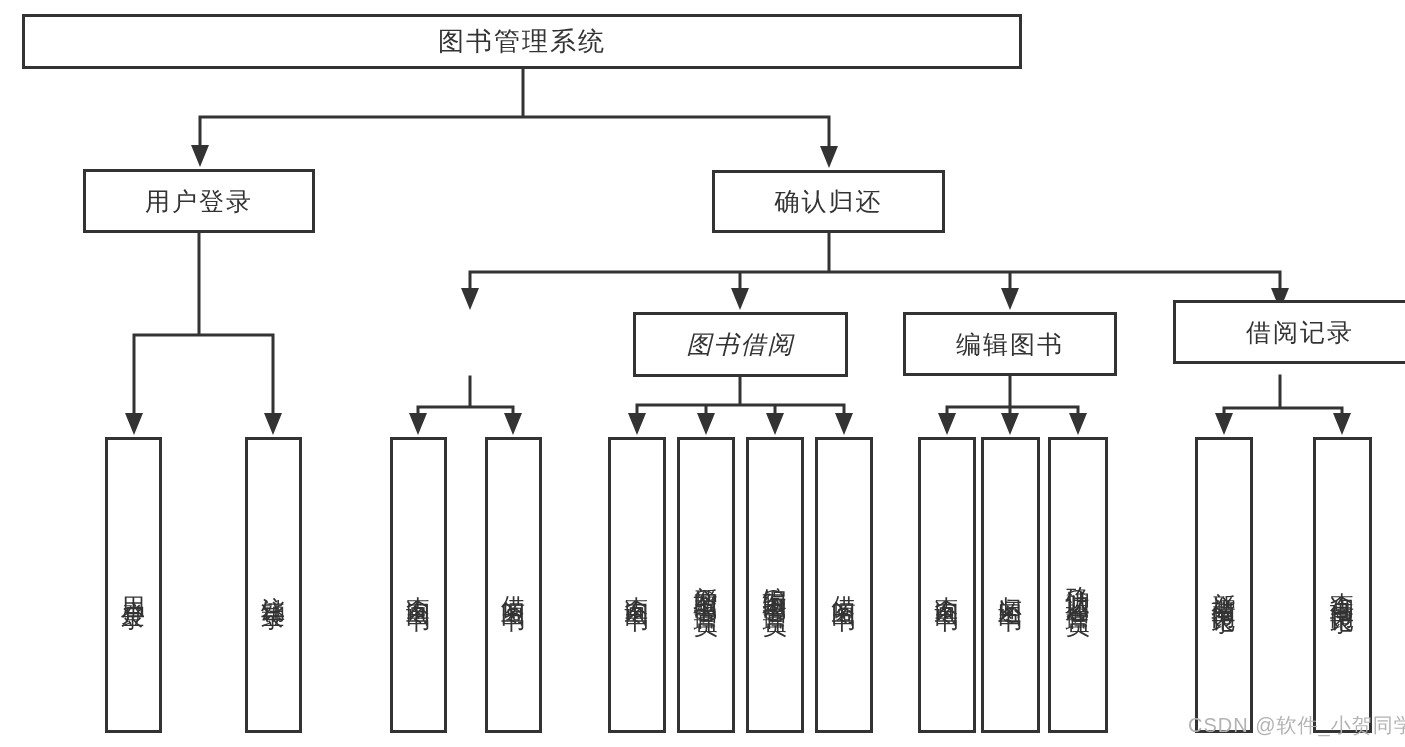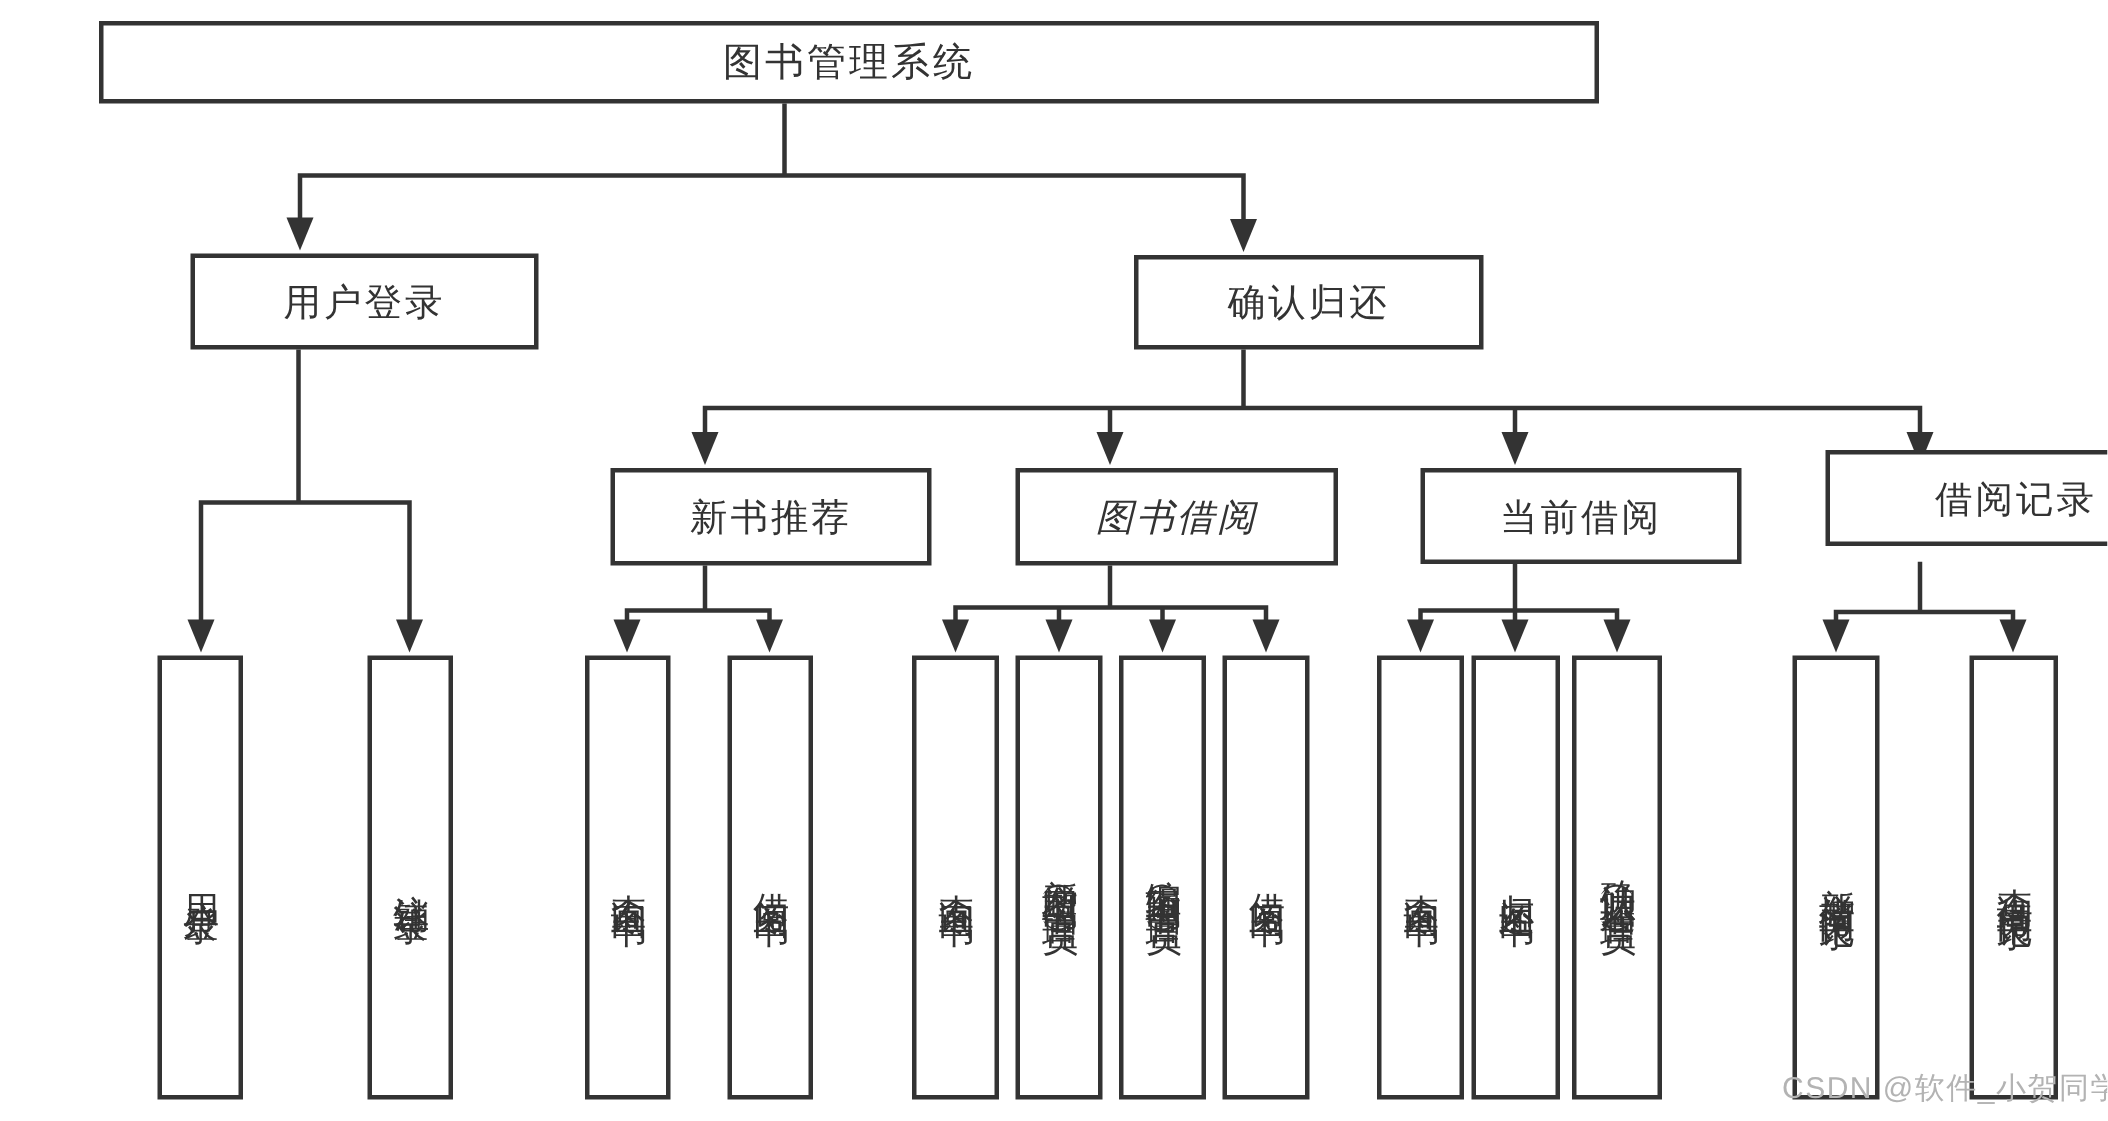--- a/index.html
+++ b/index.html
@@ -3,21 +3,21 @@
 <meta charset="utf-8">
 <style>
   html,body{margin:0;padding:0;background:#fff;}
   #canvas{
     position:relative;width:1405px;height:747px;background:#ffffff;overflow:hidden;
     font-family:"Liberation Sans",sans-serif;color:#333333;
   }
   #wires{position:absolute;left:0;top:0;width:1405px;height:747px;}
   .node{
     position:absolute;box-sizing:border-box;background:#ffffff;border:3px solid #333333;
-    display:flex;align-items:center;justify-content:center;margin-left:44px;
+    display:flex;align-items:center;justify-content:center;
   }
   .node .hlabel{font-size:25px;letter-spacing:2px;white-space:nowrap;}
   .root .hlabel{font-size:26px;}
   .leaf{
     position:absolute;box-sizing:border-box;background:#ffffff;border:3px solid #333333;
     top:437px;height:296px;display:flex;align-items:center;justify-content:center;
   }
   .leaf .vlabel{
     writing-mode:vertical-rl;text-orientation:mixed;
     font-size:24px;line-height:1.05;letter-spacing:4px;white-space:nowrap;
@@ -83,28 +83,25 @@
     <span class="hlabel">图书管理系统</span>
   </div>
 
   <div class="node" style="left:83px;top:169px;width:232px;height:64px;">
     <span class="hlabel">用户登录</span>
   </div>
   <div class="node" style="left:712px;top:170px;width:233px;height:63px;">
     <span class="hlabel">确认归还</span>
   </div>
 
-  <div class="node" style="left:363px;top:312px;width:214px;height:65px;">
-    <span class="hlabel">新书推荐</span>
-  </div>
   <div class="node" style="left:633px;top:312px;width:215px;height:65px;font-style:italic;">
     <span class="hlabel">图书借阅</span>
   </div>
   <div class="node" style="left:903px;top:312px;width:214px;height:64px;">
-    <span class="hlabel">当前借阅</span>
+    <span class="hlabel">编辑图书</span>
   </div>
   <div class="node" style="left:1173px;top:300px;width:254px;height:64px;">
     <span class="hlabel">借阅记录</span>
   </div>
 
   <div class="leaf" style="left:105px;width:57px;">
     <span class="vlabel">用户登录</span>
   </div>
   <div class="leaf" style="left:245px;width:57px;">
     <span class="vlabel">注销登录</span>

